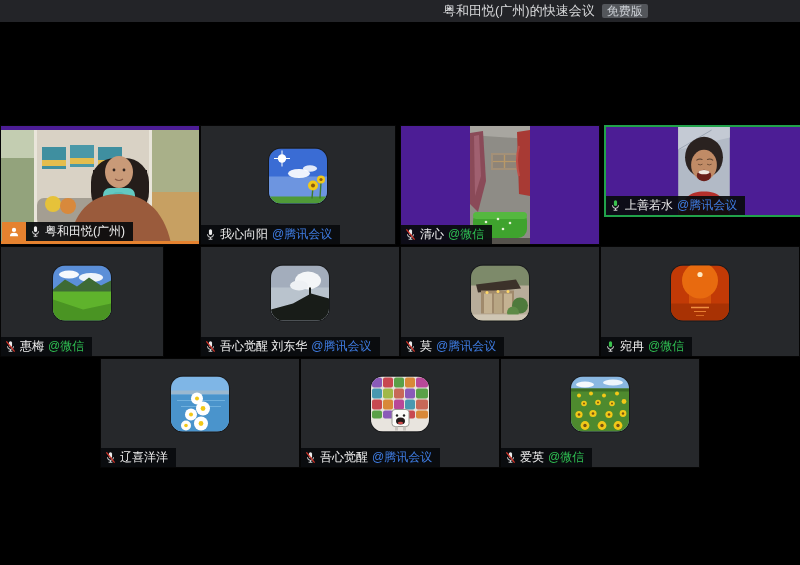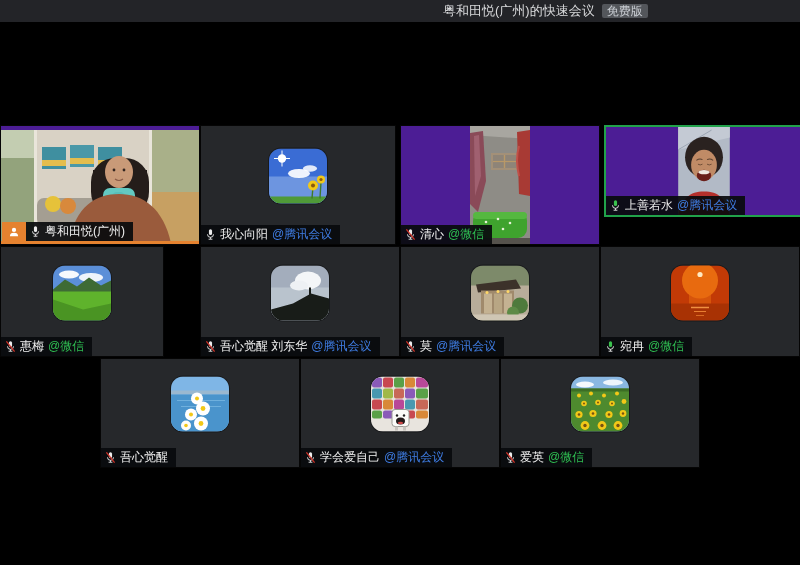--- a/index.html
+++ b/index.html
@@ -340,21 +340,21 @@
       </svg>
     </div>
     <div class="nameplate">
       <svg class="mic mic-muted" viewBox="0 0 14 16" width="11" height="13">
         <rect class="body" x="5" y="1.2" width="4" height="7.5" rx="2"></rect>
         <path d="M3.2 7.8a3.8 3.8 0 0 0 7.6 0" fill="none" stroke="#ececec" stroke-width="1.2"></path>
         <line x1="7" y1="11.6" x2="7" y2="13.6" stroke="#ececec" stroke-width="1.2"></line>
         <line x1="4.6" y1="14" x2="9.4" y2="14" stroke="#ececec" stroke-width="1.2"></line>
         <line class="slash" x1="1.8" y1="1.5" x2="12.2" y2="14.5" stroke="#d2342a" stroke-width="1.6"></line>
       </svg>
-      <span>吾心觉醒</span>
+      <span>辽喜洋洋</span>
     </div>
   </div>
 
   <div class="tile t9">
     <div class="avatar">
       <svg width="58" height="55" viewBox="0 0 58 55">
         <rect width="58" height="55" fill="#e8e4de"></rect>
         <g>
           <rect x="1" y="1" width="10" height="10" rx="2" fill="#8a5ab8"></rect>
             <rect x="12" y="1" width="10" height="10" rx="2" fill="#c84850"></rect>
@@ -386,21 +386,21 @@
       </svg>
     </div>
     <div class="nameplate">
       <svg class="mic mic-muted" viewBox="0 0 14 16" width="11" height="13">
         <rect class="body" x="5" y="1.2" width="4" height="7.5" rx="2"></rect>
         <path d="M3.2 7.8a3.8 3.8 0 0 0 7.6 0" fill="none" stroke="#ececec" stroke-width="1.2"></path>
         <line x1="7" y1="11.6" x2="7" y2="13.6" stroke="#ececec" stroke-width="1.2"></line>
         <line x1="4.6" y1="14" x2="9.4" y2="14" stroke="#ececec" stroke-width="1.2"></line>
         <line class="slash" x1="1.8" y1="1.5" x2="12.2" y2="14.5" stroke="#d2342a" stroke-width="1.6"></line>
       </svg>
-      <span>学会爱自己</span>
+      <span>吾心觉醒</span>
         <span class="suffix sfx-tencent">@腾讯会议</span>
     </div>
   </div>
 
   <div class="tile t10">
     <div class="avatar">
       <svg width="58" height="55" viewBox="0 0 58 55">
         <rect width="58" height="55" fill="#8ab8e2"></rect>
         <ellipse cx="14" cy="8" rx="9" ry="3" fill="#fff" opacity=".9"></ellipse>
         <ellipse cx="42" cy="6" rx="10" ry="3" fill="#fff" opacity=".85"></ellipse>

